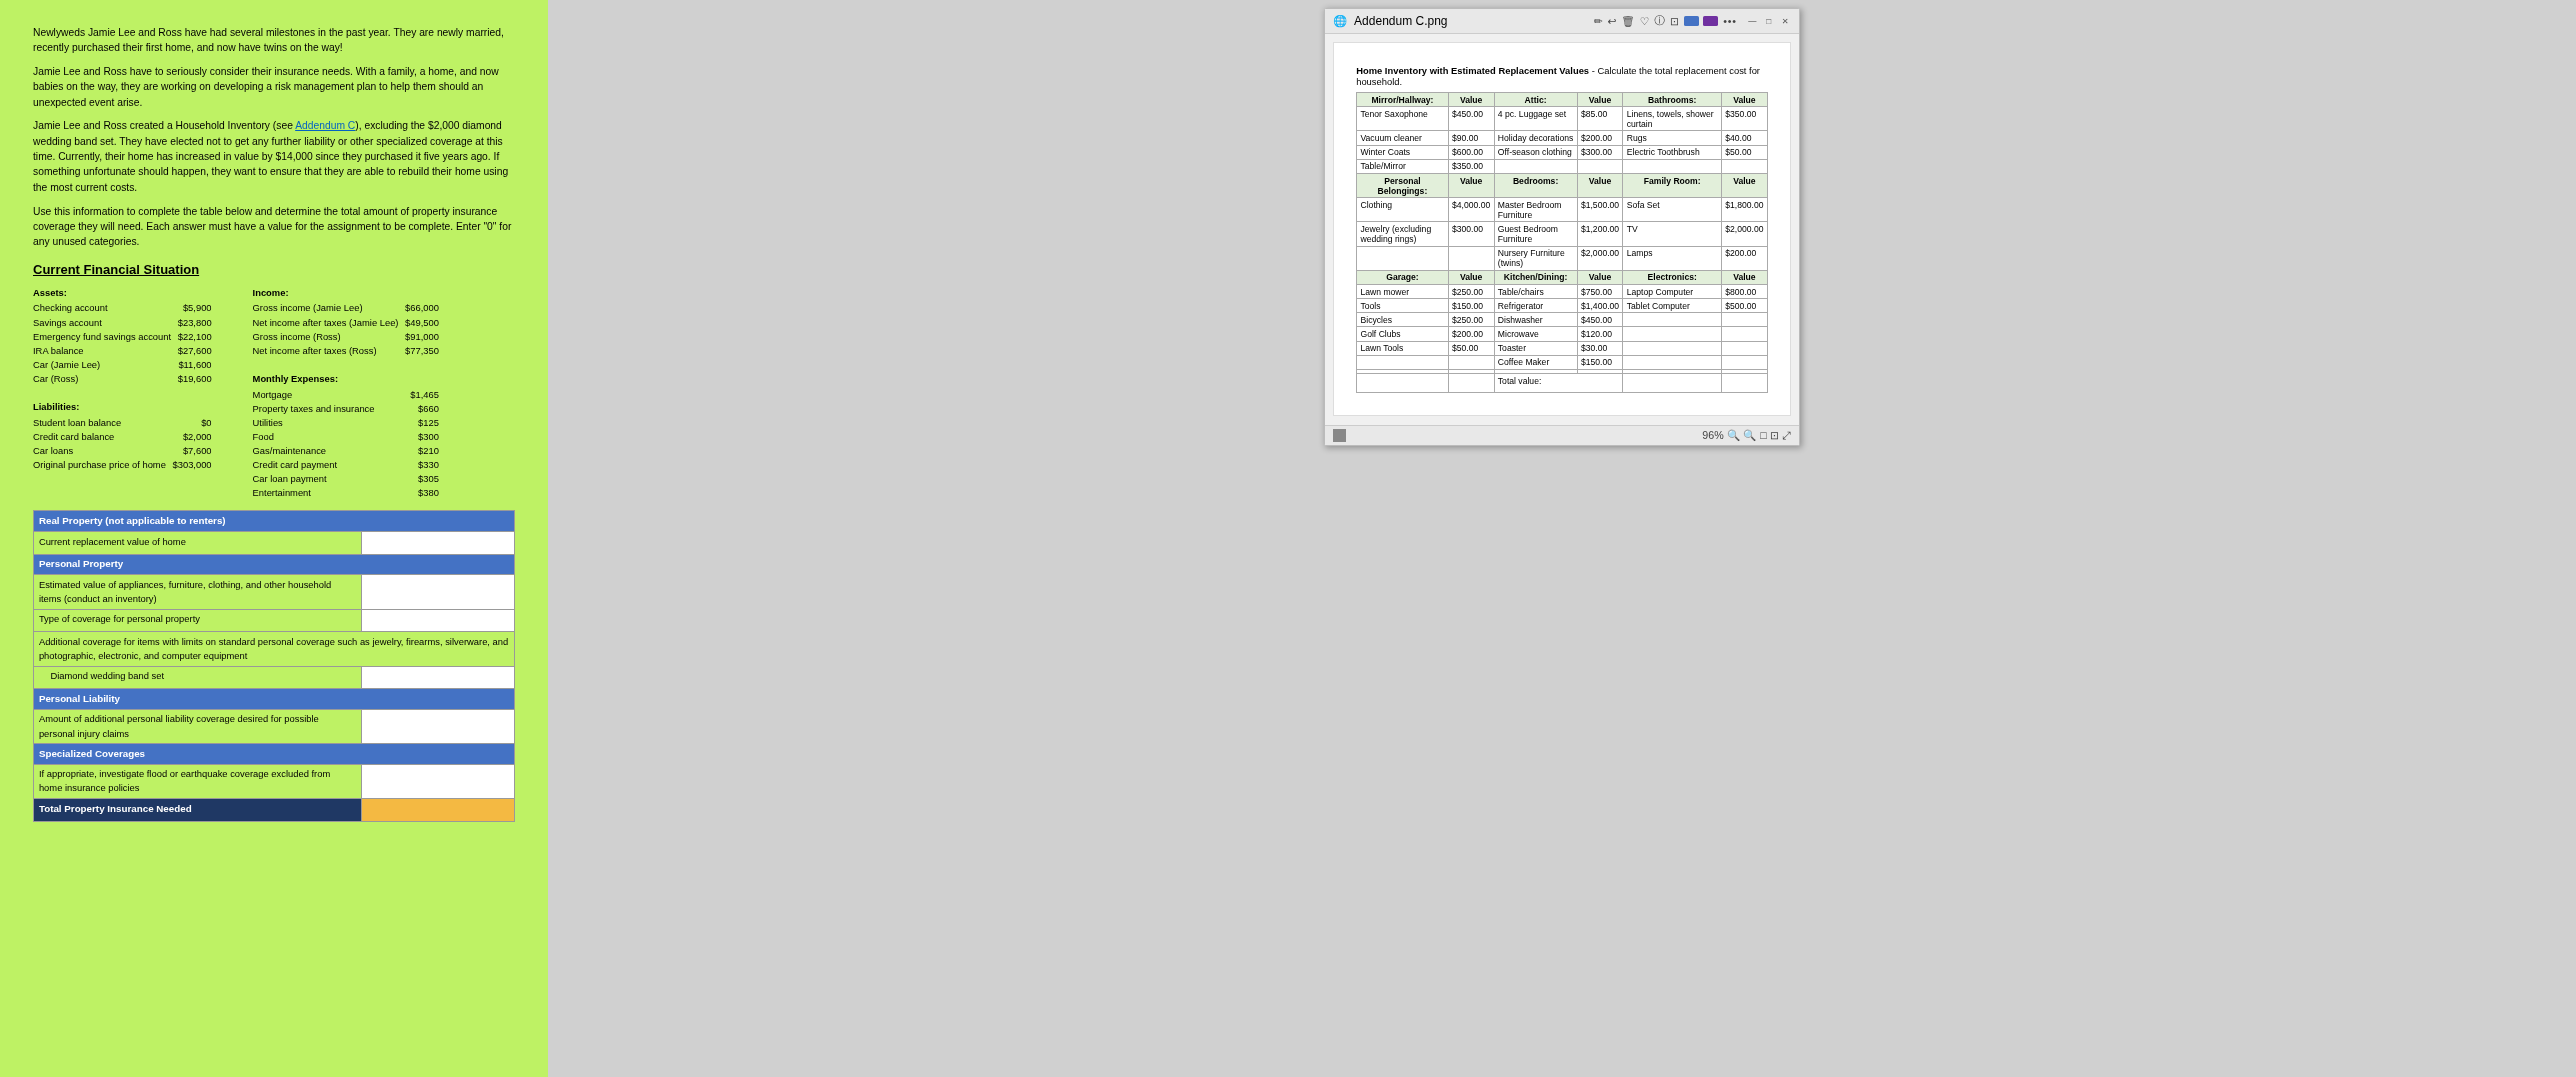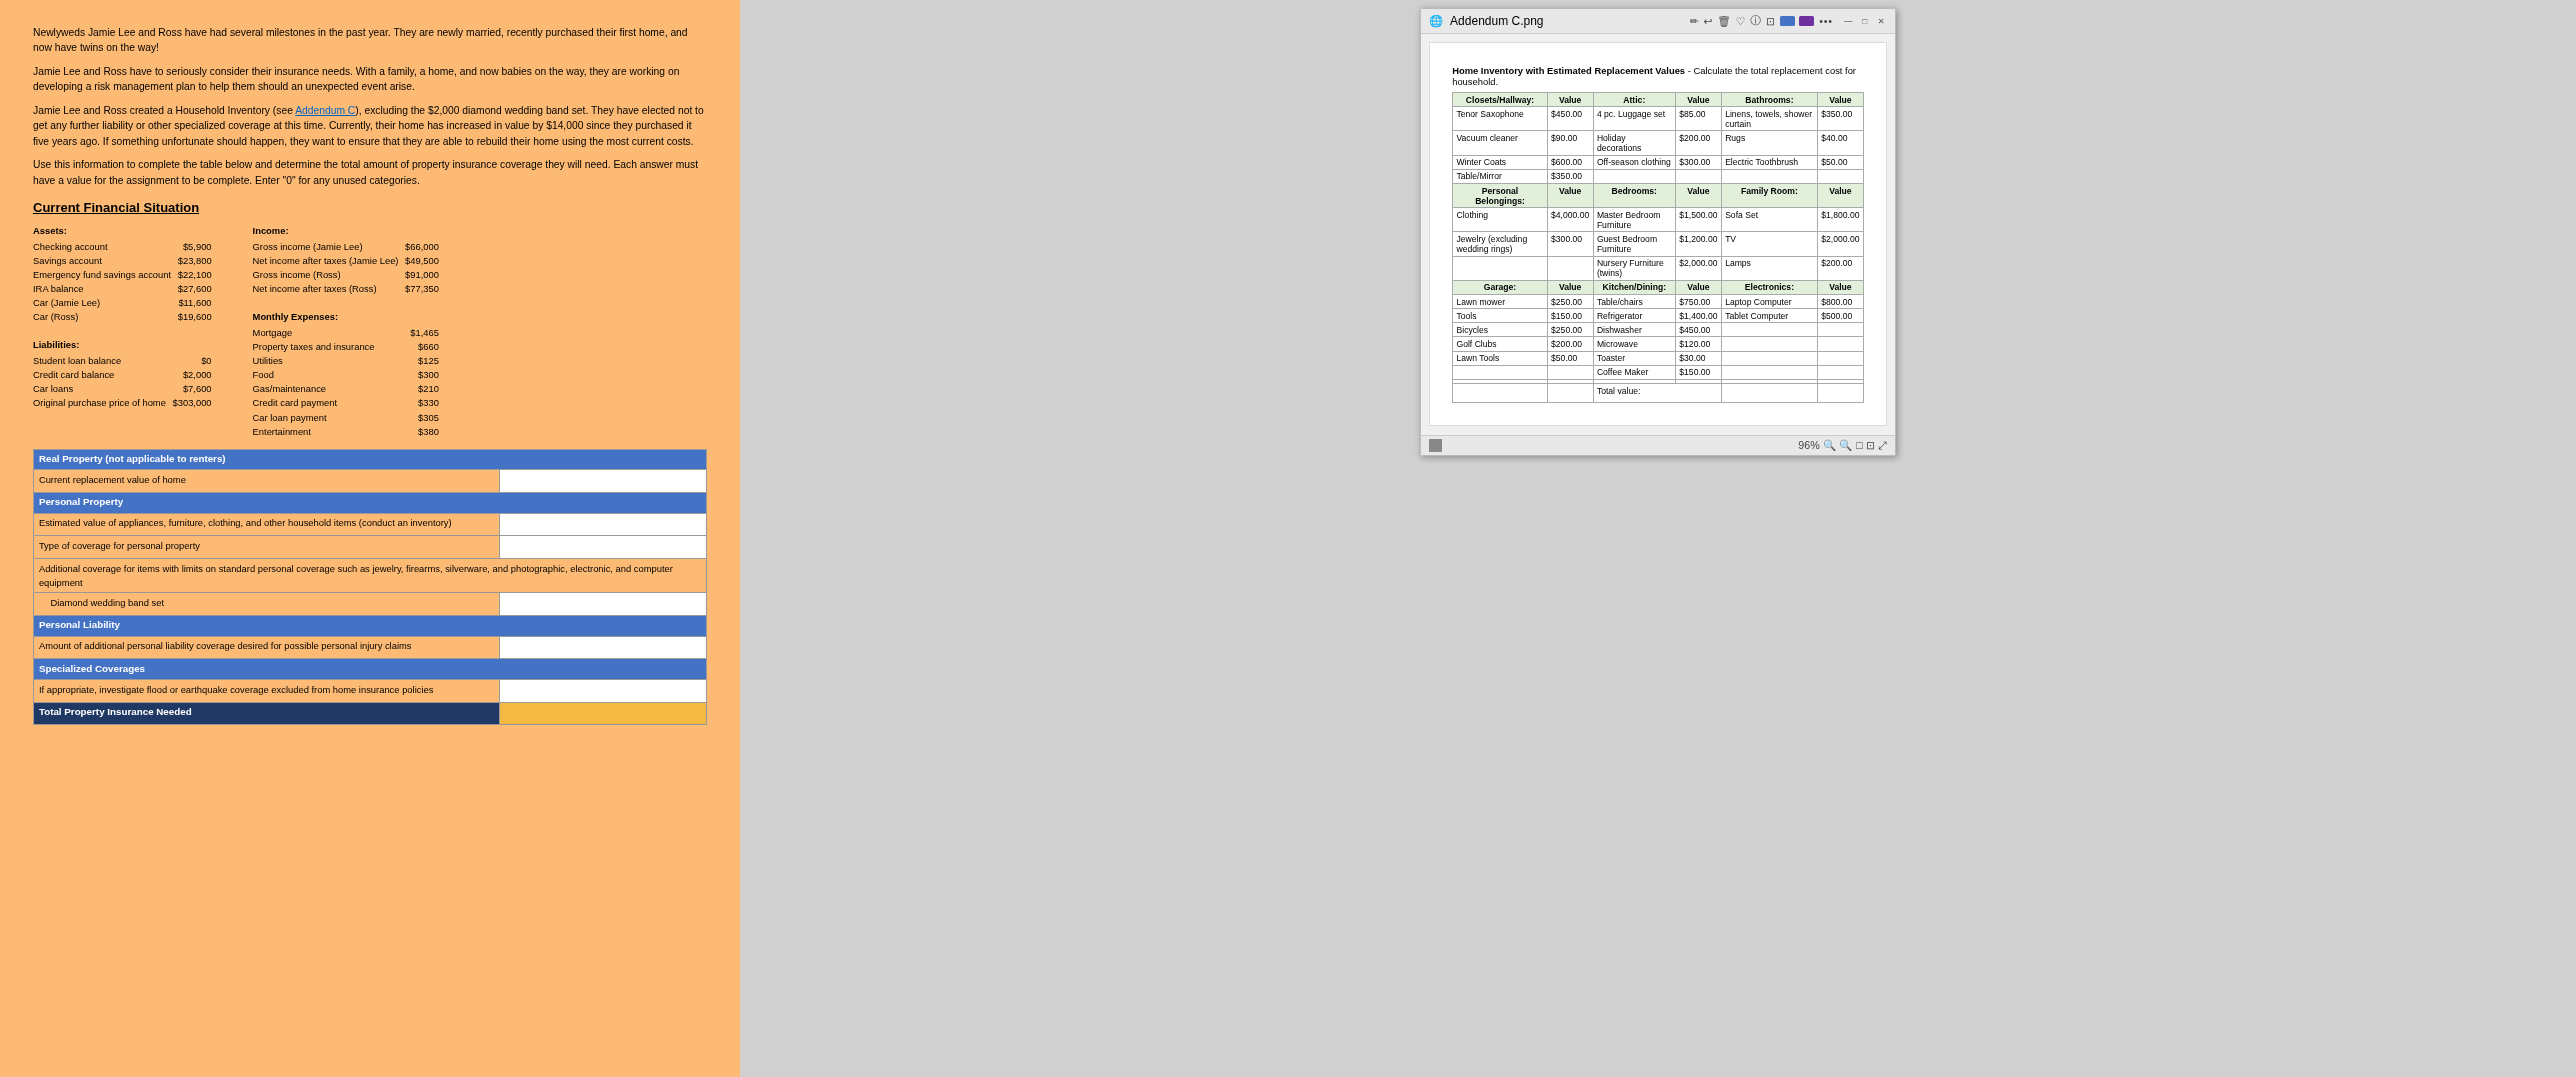--- a/index.html
+++ b/index.html
@@ -6,22 +6,22 @@
     body {
       font-family: Arial, sans-serif;
       font-size: 10.7px;
       background: #d0d0d0;
       display: flex;
       width: 2576px;
       min-height: 1078px;
     }
     
     .doc-area {
-      background: #fdba74;
-      width: 740px;
+      background: #bef264;
+      width: 548px;
       padding: 24.6px 33px;
       line-height: 1.5;
     }
     .doc-area p {
       margin-bottom: 8.2px;
       font-size: 10.3px;
     }
     .doc-area a {
       color: #0563c1;
       text-decoration: underline;
@@ -390,21 +390,21 @@
 
     <div class="window-content">
       <div class="window-body">
         <div class="inv-title">
           <strong>Home Inventory with Estimated Replacement Values</strong><span> - Calculate the total replacement cost for household.</span>
         </div>
 
         <table class="inv-table">
           <thead>
             <tr>
-              <th>Closets/Hallway:</th>
+              <th>Mirror/Hallway:</th>
               <th>Value</th>
               <th>Attic:</th>
               <th>Value</th>
               <th>Bathrooms:</th>
               <th>Value</th>
             </tr>
           </thead>
           <tbody>
             <tr>
               <td>Tenor Saxophone</td>

